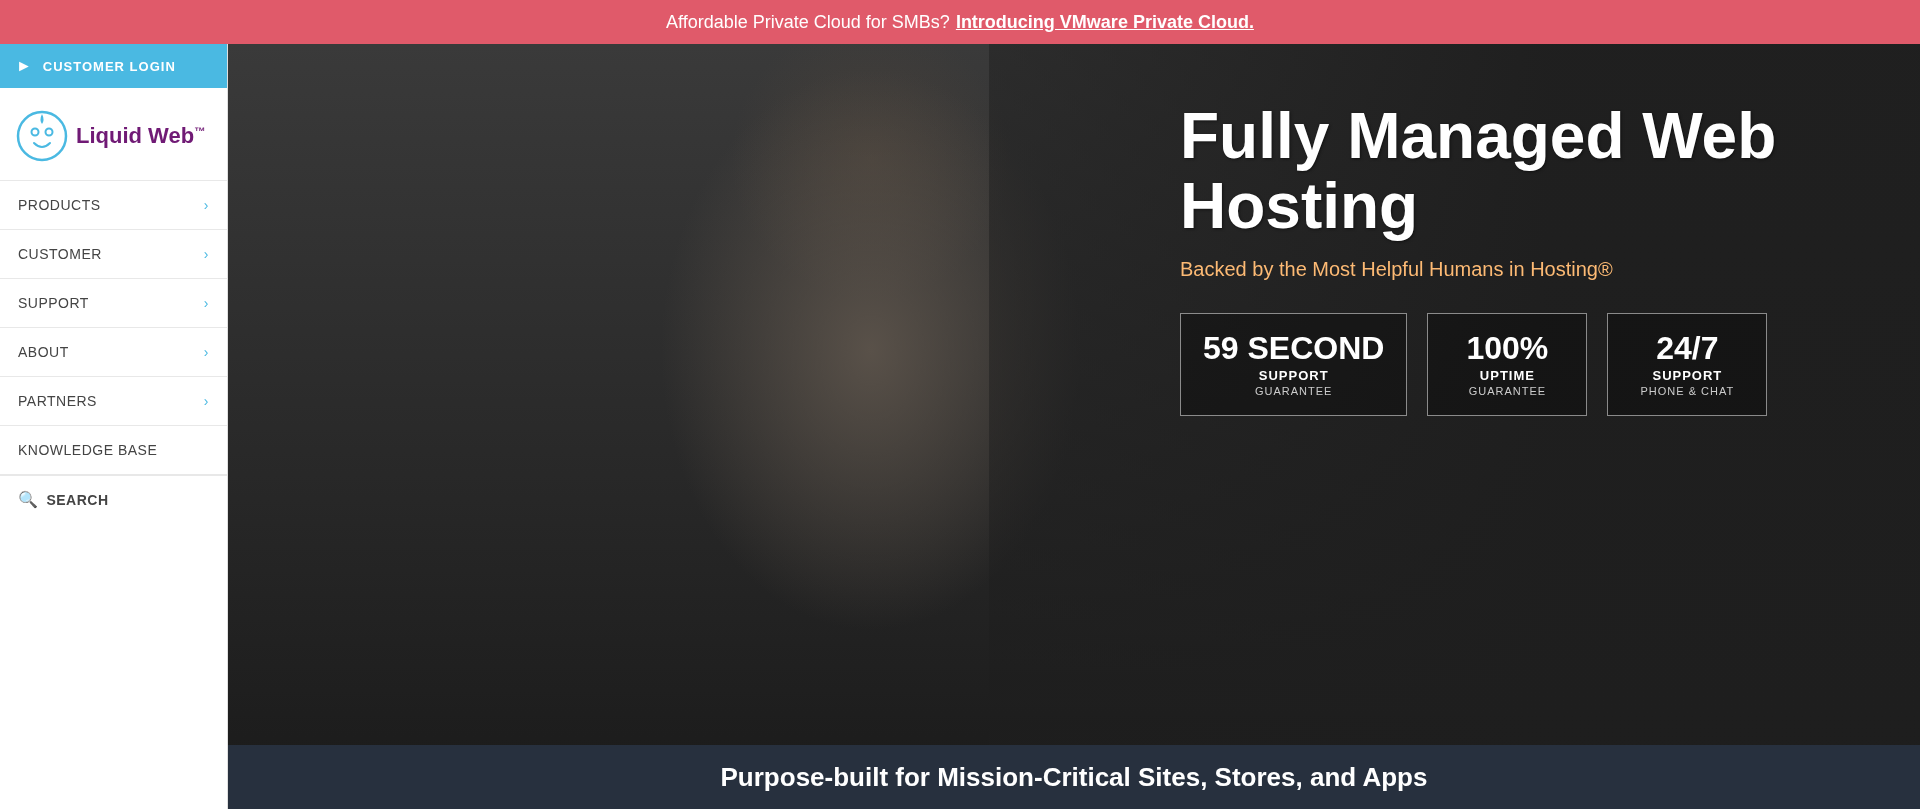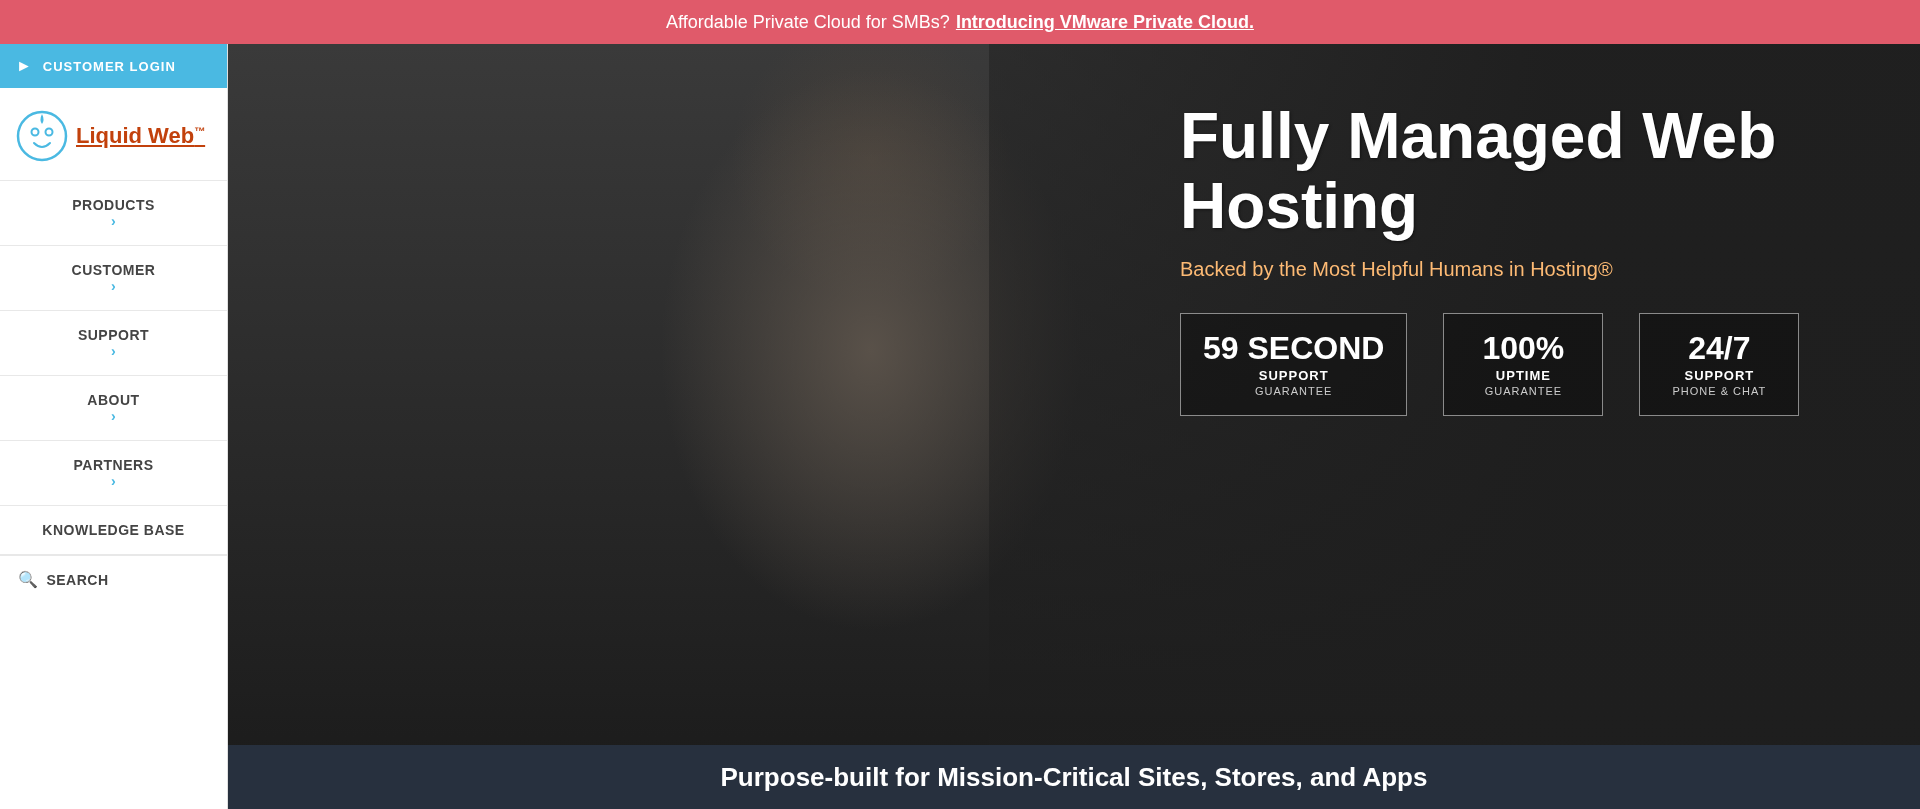--- a/index.html
+++ b/index.html
@@ -70,23 +70,22 @@
       gap: 8px;
       flex-shrink: 0;
     }
     .logo-icon {
       width: 52px;
       height: 52px;
     }
     .logo-text {
       font-size: 22px;
       font-weight: bold;
-      color: #c2410c;
+      color: #701a75;
       line-height: 1;
-      text-decoration: underline;
     }
     .logo-text sup {
       font-size: 11px;
     }
 
     
     .nav-items {
       flex: 1;
       display: flex;
       flex-direction: column;
@@ -94,24 +93,23 @@
     }
     .nav-item {
       display: flex;
       align-items: center;
       justify-content: space-between;
       padding: 16px 18px;
       border-bottom: 1px solid #e8e8e8;
       cursor: pointer;
       color: #444;
       font-size: 14px;
-      font-weight: 700;
+      font-weight: 400;
       letter-spacing: 0.5px;
       transition: background 0.15s;
-      flex-direction: column;
     }
     .nav-item .chevron {
       color: #4ab9e2;
       font-size: 14px;
     }
 
     
     .search-area {
       display: flex;
       align-items: center;
@@ -180,21 +178,21 @@
     .hero-subtitle {
       font-size: 20px;
       font-weight: normal;
       margin-bottom: 32px;
       color: #fdba74;
     }
 
     
     .feature-boxes {
       display: flex;
-      gap: 36px;
+      gap: 20px;
     }
     .feature-box {
       border: 1px solid rgba(255,255,255,0.5);
       padding: 18px 22px;
       text-align: center;
       min-width: 160px;
       background: rgba(0,0,0,0.3);
     }
     .feature-box .feature-number {
       font-size: 32px;

